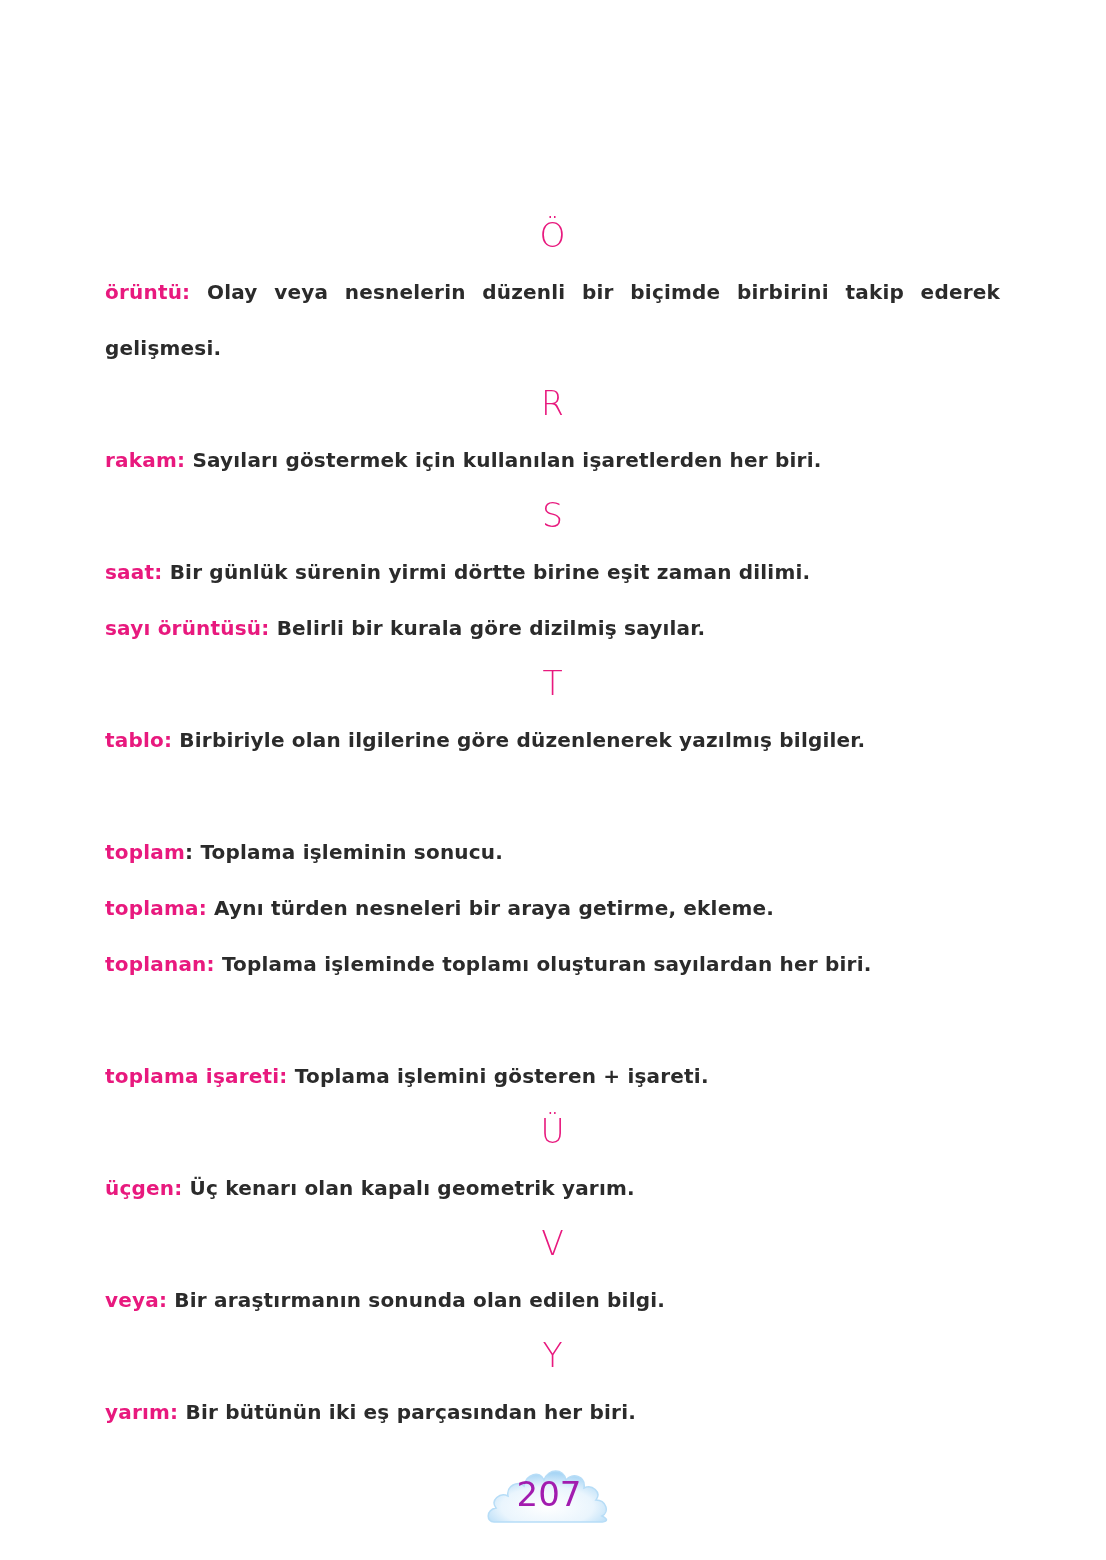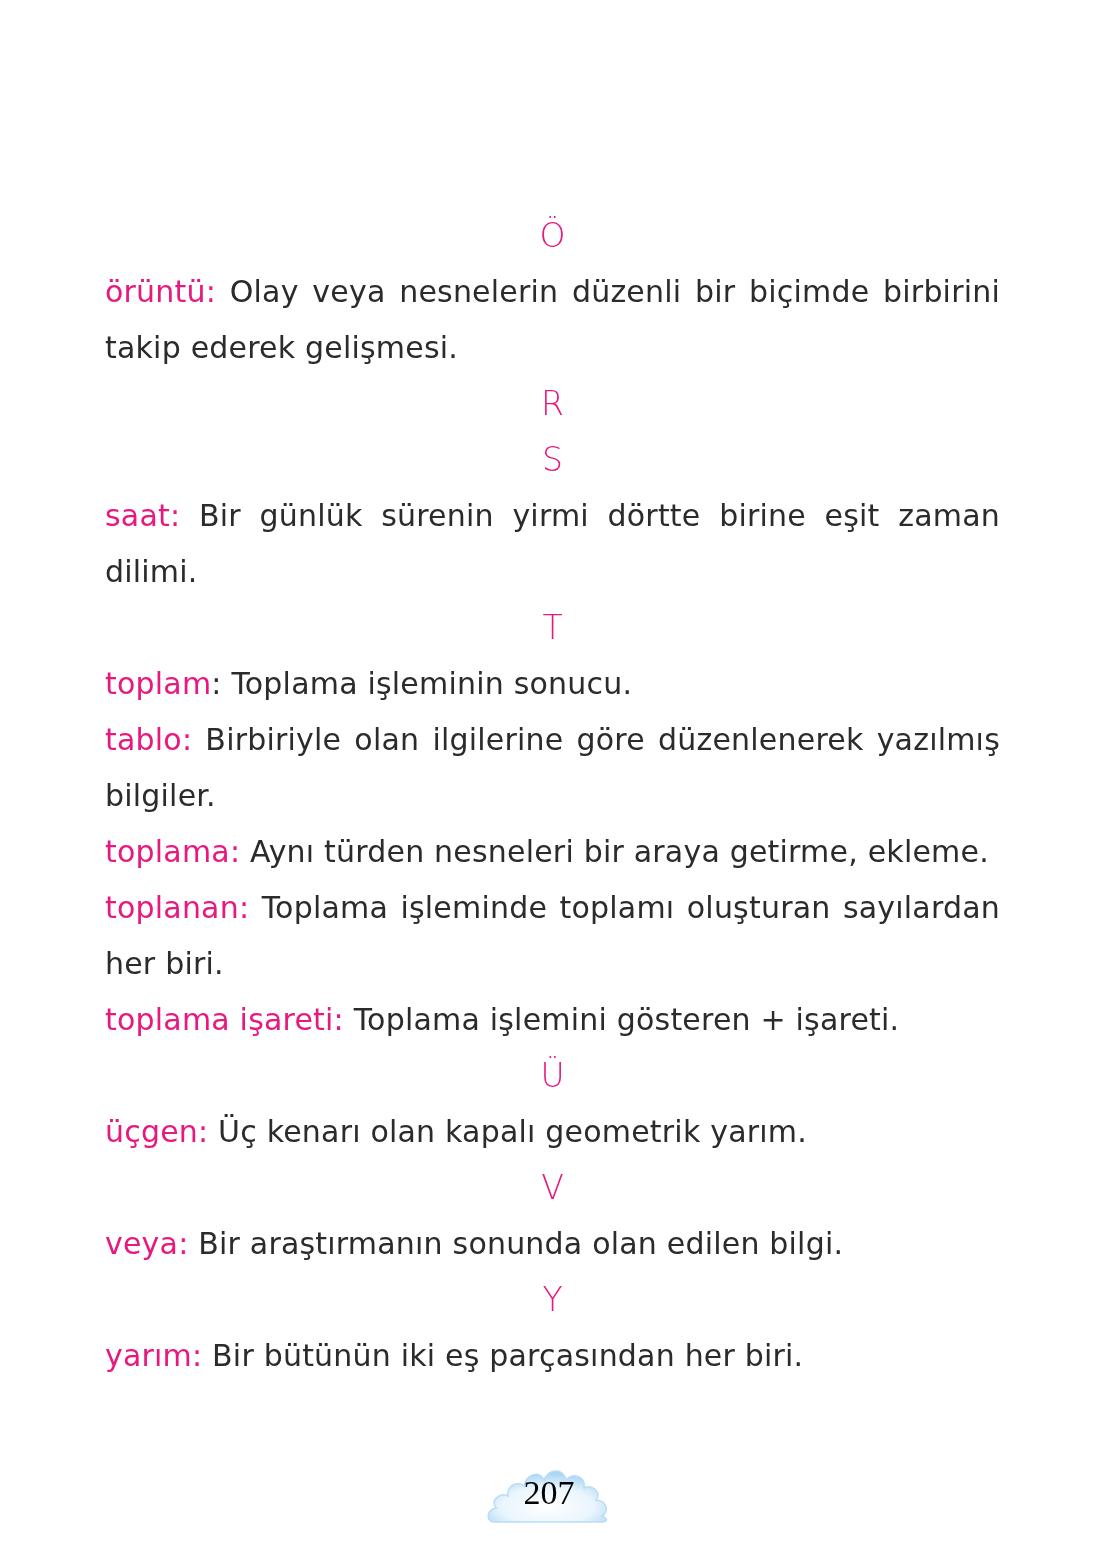--- a/index.html
+++ b/index.html
@@ -1,51 +1,59 @@
 <!DOCTYPE html>
 <html><head>
 <meta charset="utf-8">
 <style>
   html, body { margin:0; padding:0; background:#ffffff; }
   body { width:1106px; height:1560px; position:relative; overflow:hidden;
          font-family:"DejaVu Sans", sans-serif; color:#2b2b2b; }
   .page { position:absolute; left:105px; top:208px; width:895px; }
   .letter { text-align:center; color:#e8197e; font-size:33px; line-height:56px; height:56px; font-weight:300; }
-  .entry { font-size:30px; line-height:56px; text-align:justify; letter-spacing:0.2px; }
+  .entry { font-size:20px; line-height:56px; text-align:justify; letter-spacing:0.2px;font-weight:bold; }
   .term { color:#e8197e; }
   .colon-black { color:#2b2b2b; }
   .page-num-wrap { position:absolute; left:486px; top:1460px; width:126px; height:66px; }
-  .page-num { position:absolute; left:0; right:0; top:14px; text-align:center; font-size:34px; color:#000000;font-family:Liberation Serif, serif; }
+  .page-num { position:absolute; left:0; right:0; top:14px; text-align:center; font-size:34px; color:#a21caf; }
 </style>
 </head>
 <body>
 
 <div class="page">
   <div class="letter">Ö</div>
   <div class="entry" style="height:112px">
     <span class="term">örüntü:</span>
     <span>Olay veya nesnelerin düzenli bir biçimde birbirini takip ederek gelişmesi.</span>
   </div>
 
   <div class="letter">R</div>
+  <div class="entry">
+    <span class="term">rakam:</span>
+    <span>Sayıları göstermek için kullanılan işaretlerden her biri.</span>
+  </div>
 
   <div class="letter">S</div>
   <div class="entry">
     <span class="term">saat:</span>
     <span>Bir günlük sürenin yirmi dörtte birine eşit zaman dilimi.</span>
   </div>
+  <div class="entry">
+    <span class="term">sayı örüntüsü:</span>
+    <span>Belirli bir kurala göre dizilmiş sayılar.</span>
+  </div>
 
   <div class="letter">T</div>
+  <div class="entry" style="height:112px">
+    <span class="term">tablo:</span>
+    <span>Birbiriyle olan ilgilerine göre düzenlenerek yazılmış bilgiler.</span>
+  </div>
   <div class="entry">
     <span class="term">toplam</span><span class="colon-black">:</span>
     <span>Toplama işleminin sonucu.</span>
-  </div>
-  <div class="entry" style="height:112px">
-    <span class="term">tablo:</span>
-    <span>Birbiriyle olan ilgilerine göre düzenlenerek yazılmış bilgiler.</span>
   </div>
   <div class="entry">
     <span class="term">toplama:</span>
     <span>Aynı türden nesneleri bir araya getirme, ekleme.</span>
   </div>
   <div class="entry" style="height:112px">
     <span class="term">toplanan:</span>
     <span>Toplama işleminde toplamı oluşturan sayılardan her biri.</span>
   </div>
   <div class="entry">

